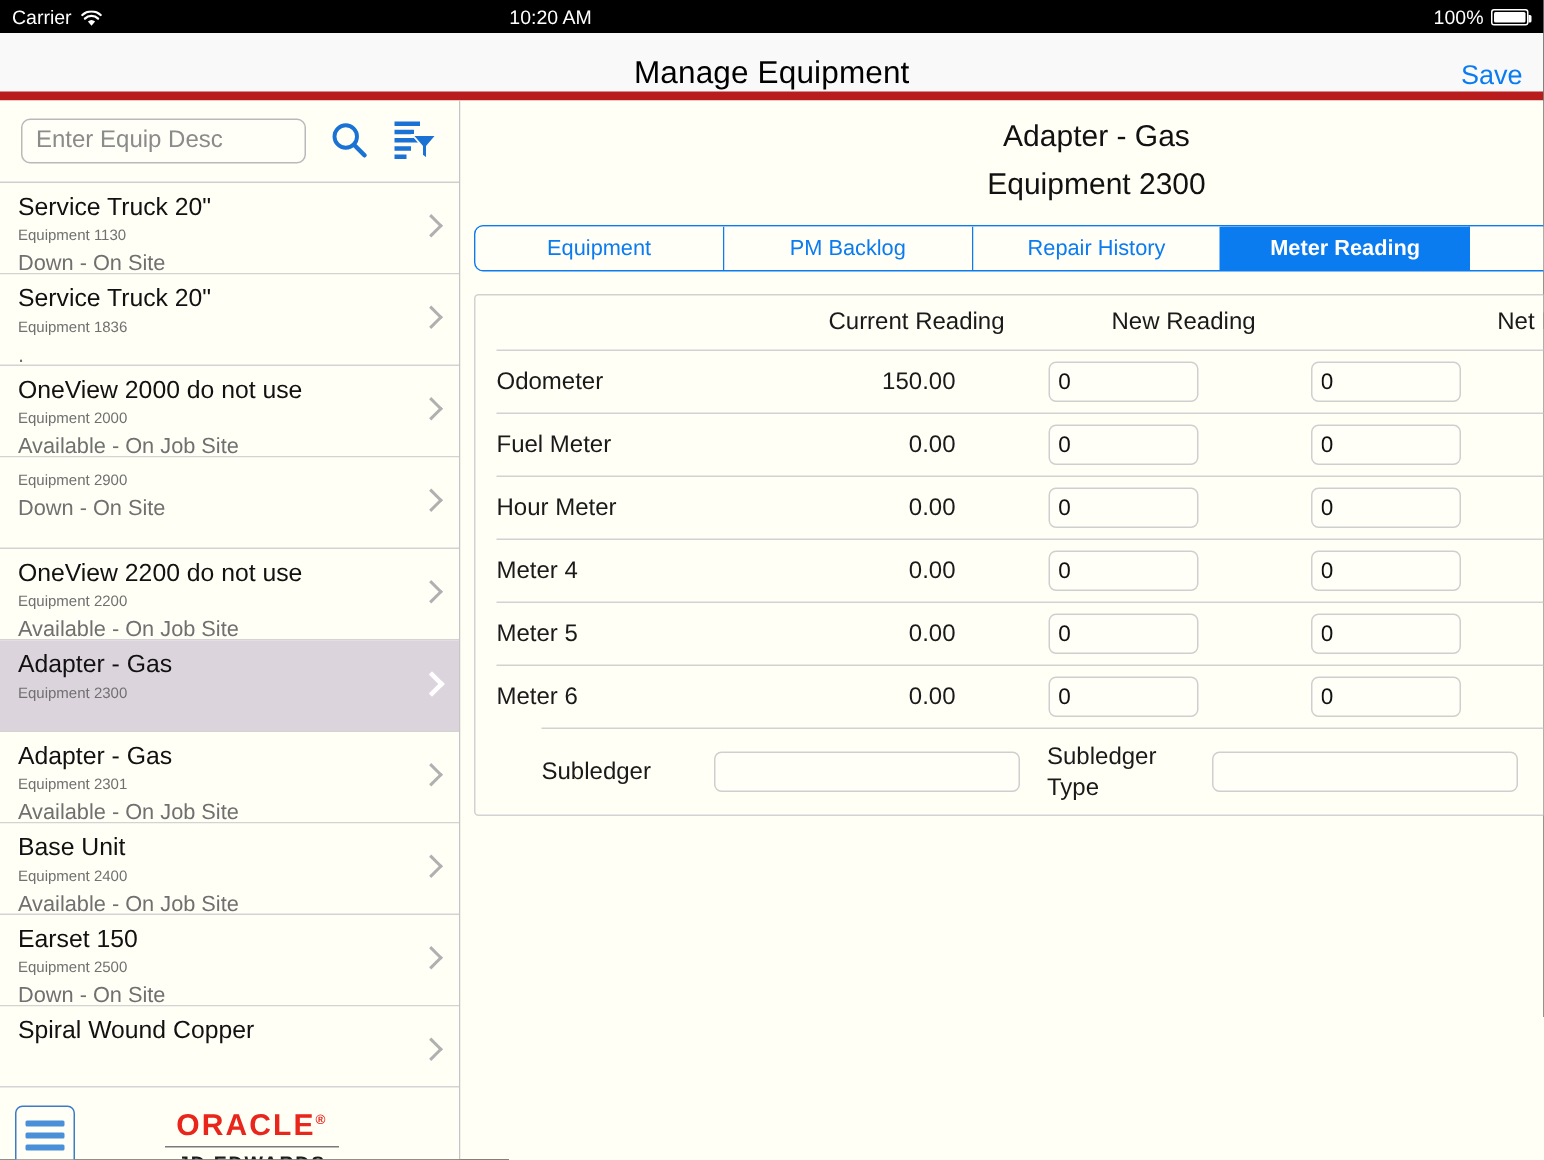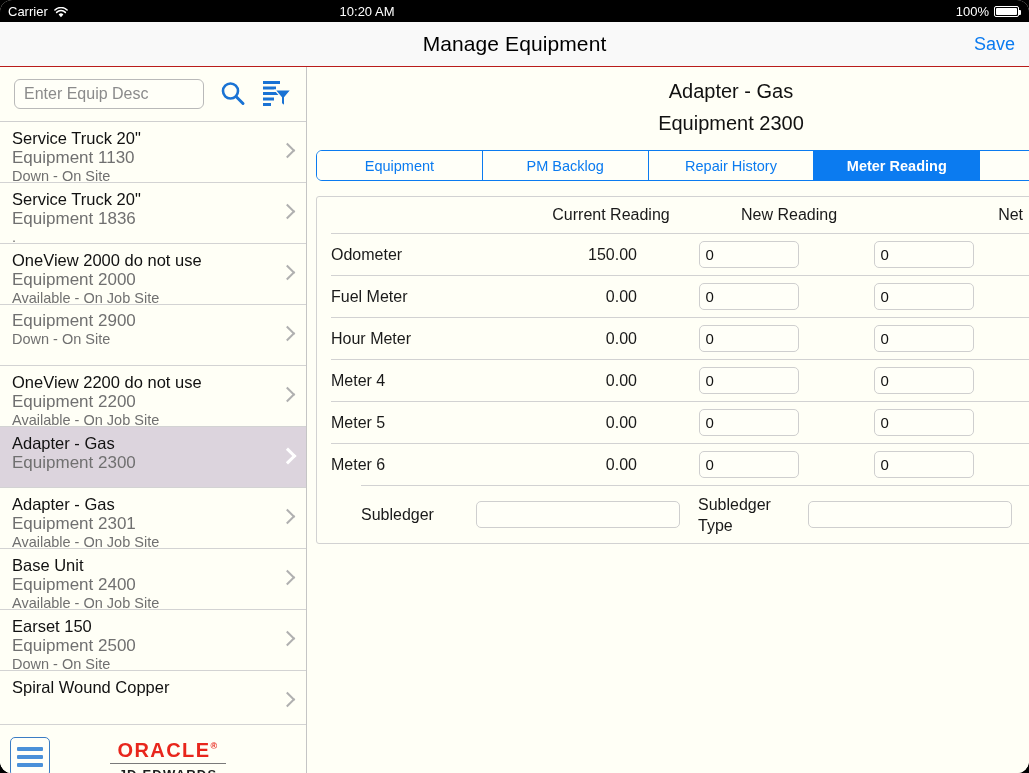--- a/index.html
+++ b/index.html
@@ -11,21 +11,20 @@
     background: #000;
     font-family: "Liberation Sans", sans-serif;
   }
 
   #screen {
     position: relative;
     width: 1029px;
     height: 773px;
     background: #fffff6;
     overflow: hidden;
-    border-radius: 12px;
   }
 
   
   .statusbar {
     position: absolute;
     top: 0; left: 0;
     width: 1029px;
     height: 22px;
     background: #000;
     color: #fff;
@@ -75,23 +74,23 @@
     border-radius: 1px;
   }
 
   
   .navbar {
     position: absolute;
     top: 22px; left: 0;
     width: 1029px;
     height: 45px;
     background: #f9f9f9;
-    border-bottom: 1px solid #b91c1c;
-    display: flex;
-    align-items: center;
+    border-bottom: 6px solid #b91c1c;
+    display: flex;
+    align-items: flex-end;
     justify-content: center;
   }
   .nav-title {
     font-size: 21px;
     color: #000;
     letter-spacing: 0.1px;
   }
   .nav-save {
     position: absolute;
     right: 14px;
@@ -160,21 +159,21 @@
   }
   .list-item.selected { background: #dcd4dd; }
   .li-title {
     font-size: 16.5px;
     color: #111;
     line-height: 20px;
     white-space: nowrap;
     overflow: hidden;
   }
   .li-sub {
-    font-size: 17px;
+    font-size: 10px;
     color: #707070;
     line-height: 19px;
     white-space: nowrap;
     overflow: hidden;
   }
   .li-sub2 {
     font-size: 14.5px;
     color: #707070;
     line-height: 19px;
     white-space: nowrap;

